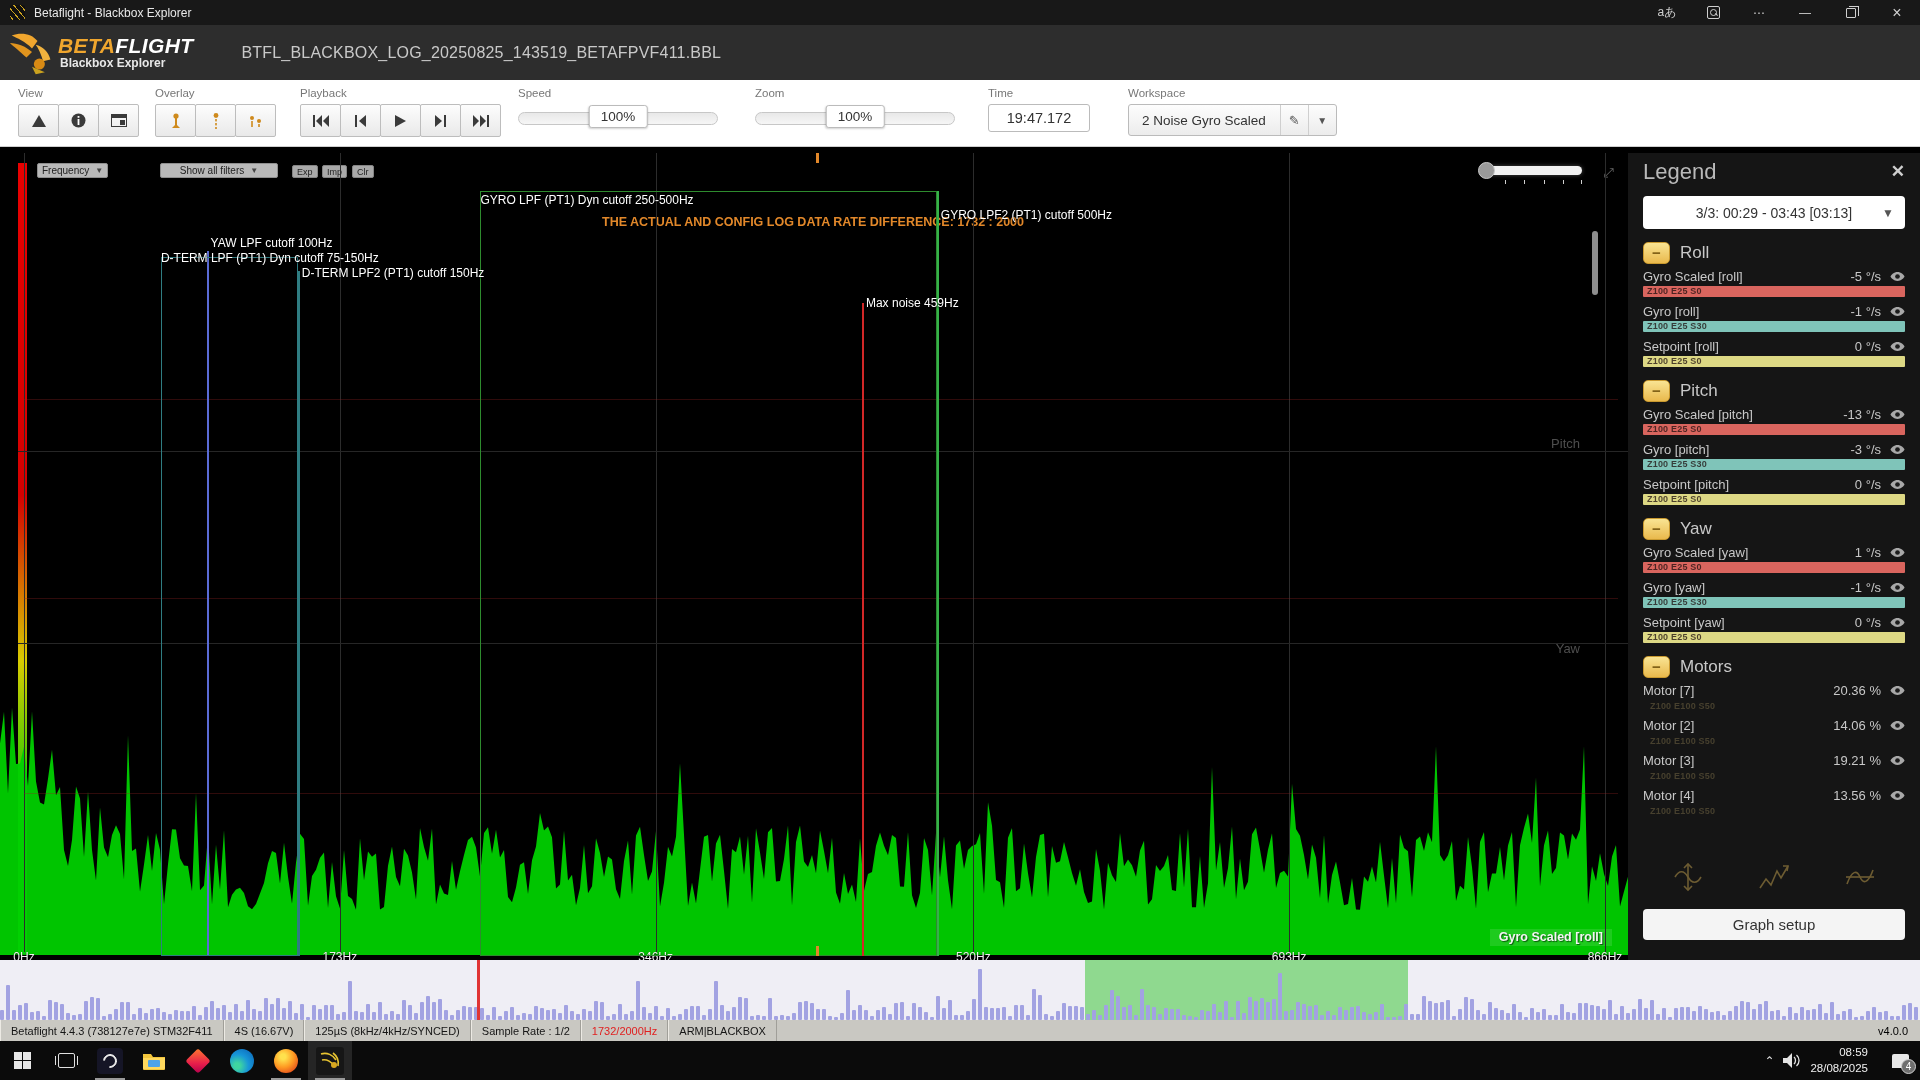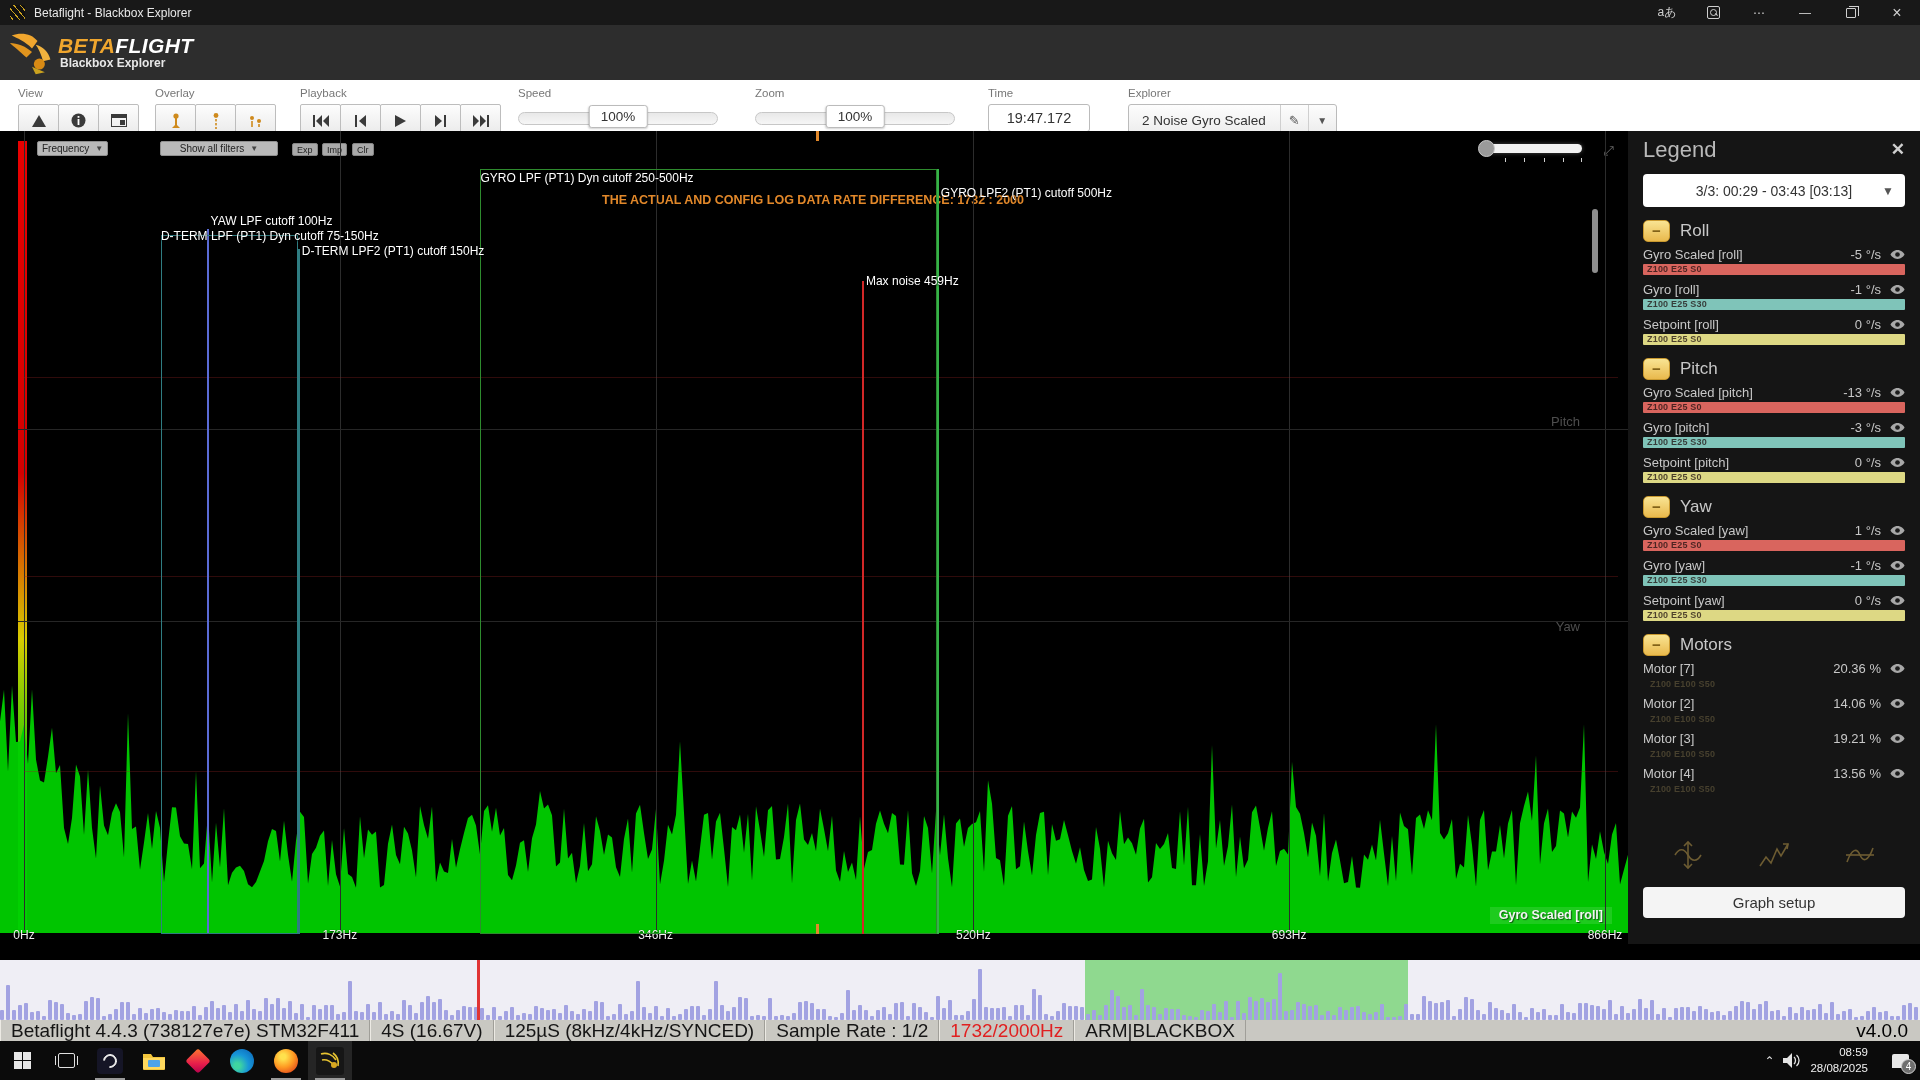--- a/index.html
+++ b/index.html
@@ -58,21 +58,21 @@
     box-shadow:0 1px 2px rgba(0,0,0,.18)}
   .time-input{width:102px;height:28px;border:1px solid #bbb;border-radius:3px;background:#fff;
     font-size:14.5px;color:#333;display:flex;align-items:center;justify-content:center;margin-top:5px}
   .ws{height:32px;border:1px solid #bbb;border-radius:3px;display:flex;align-items:center;
     background:linear-gradient(#fdfdfd,#ececec);font-size:13.5px;color:#333;margin-top:4px}
   .ws-name{padding:0 14px 0 13px;white-space:nowrap}
   .ws-seg{width:28px;height:100%;display:flex;align-items:center;justify-content:center;
     border-left:1px solid #cfcfcf;color:#555;font-size:13px}
 
   
-  .main{position:absolute;top:131px;left:0;right:0;height:813px;background:#000}
+  .main{position:absolute;top:153px;left:0;right:0;height:813px;background:#000}
   .chart{position:absolute;left:0;top:0;width:1628px;height:813px;overflow:hidden}
   .cscale{position:absolute;left:18px;top:10px;bottom:12px;width:9px;
     background:linear-gradient(180deg,#e80000 0%,#d40000 42%,#d8cc00 63%,#28c800 79%,#16d416 100%)}
   .gridv{position:absolute;top:0;bottom:14px;width:1px;background:#2c2c2c}
   .gridh{position:absolute;left:18px;right:0;height:1px;background:#262626}
   .noiseline{position:absolute;left:24px;right:10px;height:1px;background:rgba(150,35,35,.32)}
   .band{position:absolute;border:1px solid;bottom:10px}
   .vline{position:absolute;width:2px;bottom:10px}
   .ann{position:absolute;font-size:12px;color:#fff;white-space:nowrap;text-shadow:0 1px 2px #000}
   .rate-note{position:absolute;font-size:12.5px;font-weight:bold;white-space:nowrap}
@@ -122,21 +122,21 @@
   .lg-setup{height:31px;background:#f4f4f4;border-radius:4px;display:flex;align-items:center;
     justify-content:center;font-size:15px;color:#333;margin-top:17px}
 
   
   .seek{position:absolute;top:960px;left:0;right:0;height:60px;background:#efeef5;overflow:hidden}
   .seek-range{position:absolute;top:0;bottom:0}
   .seek-cursor{position:absolute;top:0;bottom:0;width:3px}
 
   
   .status{position:absolute;top:1020px;left:0;right:0;height:21px;background:#c9c8c2;
-    display:flex;align-items:stretch;font-size:19px;color:#151515}
+    display:flex;align-items:stretch;font-size:11px;color:#151515}
   .st-item{display:flex;align-items:center;padding:0 10px;border-right:1px solid #a09f99;
     border-left:1px solid #eceae4;white-space:nowrap}
   .st-ver{margin-left:auto;display:flex;align-items:center;padding-right:12px;color:#000000}
 
   
   .task{position:absolute;top:1041px;left:0;right:0;height:39px;background:#0b0b0b;
     display:flex;align-items:center}
   .ticon{width:44px;height:39px;display:flex;align-items:center;justify-content:center;position:relative}
   .ticon.running:after{content:"";position:absolute;bottom:0;left:7px;right:7px;height:2px;background:#9a9a9a}
   .ticon.active{background:#252525}
@@ -199,20 +199,21 @@
     <path d="M4 6 C14 2 26 4 32 12 L26 20 C18 12 10 9 4 6 Z" fill="#f0a62e"></path>
     <path d="M2 14 C10 14 20 18 26 24 L20 30 C13 23 6 18 2 14 Z" fill="#e0941e"></path>
     <path d="M30 16 C38 18 44 24 46 32 L38 34 C36 26 33 20 30 16 Z" fill="#f0b23e"></path>
     <circle cx="34" cy="37" r="6" fill="#d88a14"></circle>
     <path d="M26 40 L40 46 L30 48 Z" fill="#caa21f"></path>
   </svg>
   <div class="brandbox">
     <div class="brand"><span class="b-o">BETA</span><span class="b-w">FLIGHT</span></div>
     <div class="brand-sub">Blackbox Explorer</div>
   </div>
+  <div class="filename">BTFL_BLACKBOX_LOG_20250825_143519_BETAFPVF411.BBL</div>
 </div>
 
 <div class="toolbar">
   <div class="tgroup" style="left:18px">
     <div class="tg-label">View</div>
     <div class="btnrow">
       <div class="tbtn">
         <svg width="16" height="14" viewBox="0 0 16 14">
             <path d="M8 1 L15 13 L1 13 Z" fill="#3a3a3a"></path>
           </svg>
@@ -313,21 +314,21 @@
       <div class="bubble">100%</div>
     </div>
   </div>
 
   <div class="tgroup" style="left:988px">
     <div class="tg-label">Time</div>
     <div class="time-input">19:47.172</div>
   </div>
 
   <div class="tgroup" style="left:1128px">
-    <div class="tg-label">Explorer</div>
+    <div class="tg-label">Workspace</div>
     <div class="ws">
       <span class="ws-name">2  Noise Gyro Scaled</span>
       <span class="ws-seg">✎</span>
       <span class="ws-seg" style="font-size:10px">▼</span>
     </div>
   </div>
 </div>
 
 <div class="main">
   <div class="chart" id="chart">

